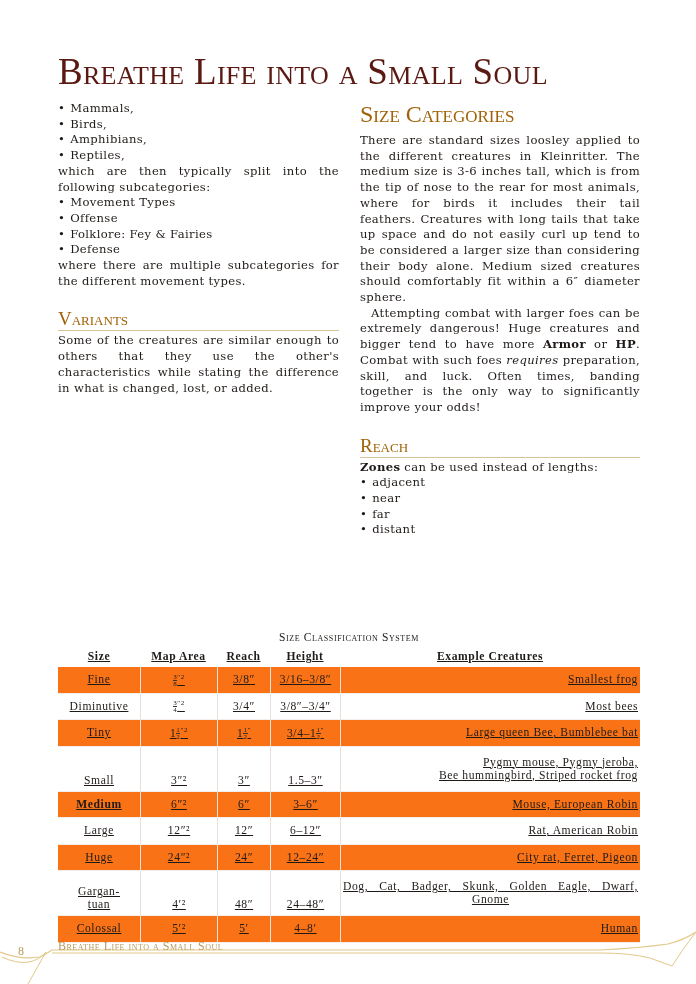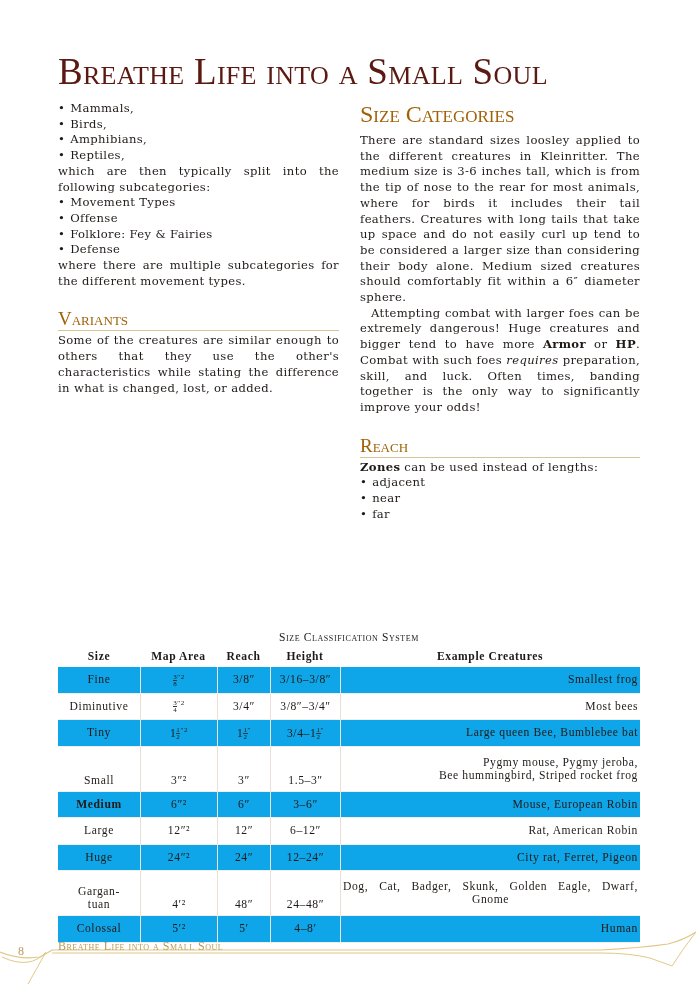--- a/index.html
+++ b/index.html
@@ -30,25 +30,25 @@
   .gap-variants { height: 19px; }
   .gap-reach { height: 19px; }
   b { font-weight: bold; }
 
   .table-wrap { position: absolute; left: 58px; top: 629px; width: 582px; }
   .table-caption {
     text-align: center; font-family: "Liberation Serif", serif; font-variant: small-caps;
     font-size: 11.5px; letter-spacing: 0.6px; height: 16px; line-height: 16px;
   }
   table { border-collapse: separate; border-spacing: 0; width: 582px;
-    font-family: "Liberation Serif", serif; font-size: 11.6px; letter-spacing: 0.6px; }
+    font-family: "Liberation Serif", serif; font-size: 11.6px; letter-spacing: 0.6px; text-decoration: underline; }
   th { font-weight: bold; height: 22px; text-align: center; padding: 0; }
   td { text-align: center; padding: 0 2px; height: 25.5px; border-left: 1px solid #eadfd8; }
   td:first-child { border-left: none; }
-  tr.shade td { background: #0ea5e9; border-left: 1px solid #ece3de; }
+  tr.shade td { background: #f97316; border-left: 1px solid #ece3de; }
   tr.shade td:first-child { border-left: none; }
   tr.tall td { height: 40px; vertical-align: bottom; padding-bottom: 4px; }
   tr.tall td.ex { vertical-align: middle; padding-bottom: 0; }
   tr.row td { border-bottom: 1px solid #f3eeeb; }
   td.bold { font-weight: bold; }
   td.ex { text-align: right; }
   td.ex.just { text-align-last: center; word-spacing: 5px; }
   sup { font-size: 7px; vertical-align: 5px; }
   .frac { display: inline-block; font-size: 7px; line-height: 6px; vertical-align: -2px; text-align: center; }
   .frac span { display: block; }
@@ -89,20 +89,21 @@
   <h2 class="big">Size Categories</h2>
   <p>There are standard sizes loosley applied to the different creatures in Kleinritter. The medium size is 3-6 inches tall, which is from the tip of nose to the rear for most animals, where for birds it includes their tail feathers. Creatures with long tails that take up space and do not easily curl up tend to be considered a larger size than considering their body alone. Medium sized creatures should comfortably fit within a 6″ diameter sphere.</p>
   <p class="indent"><span>Attempting combat with larger foes can be extremely dangerous! Huge creatures and bigger tend to have more </span><b>Armor</b><span> or </span><b>HP</b><span>. Combat with such foes </span><i>requires</i><span> preparation, skill, and luck. Often times, banding together is the only way to significantly improve your odds!</span></p>
   <div class="gap-reach"></div>
   <h2 class="sec">Reach</h2>
   <p><b>Zones</b><span> can be used instead of lengths:</span></p>
   <ul>
     <li>adjacent</li>
     <li>near</li>
     <li>far</li>
+    <li>distant</li>
   </ul>
 </div>
 
 <div class="table-wrap">
   <div class="table-caption">Size Classification System</div>
   <table>
     <colgroup>
       <col style="width:82px">
         <col style="width:77px">
         <col style="width:53px">

